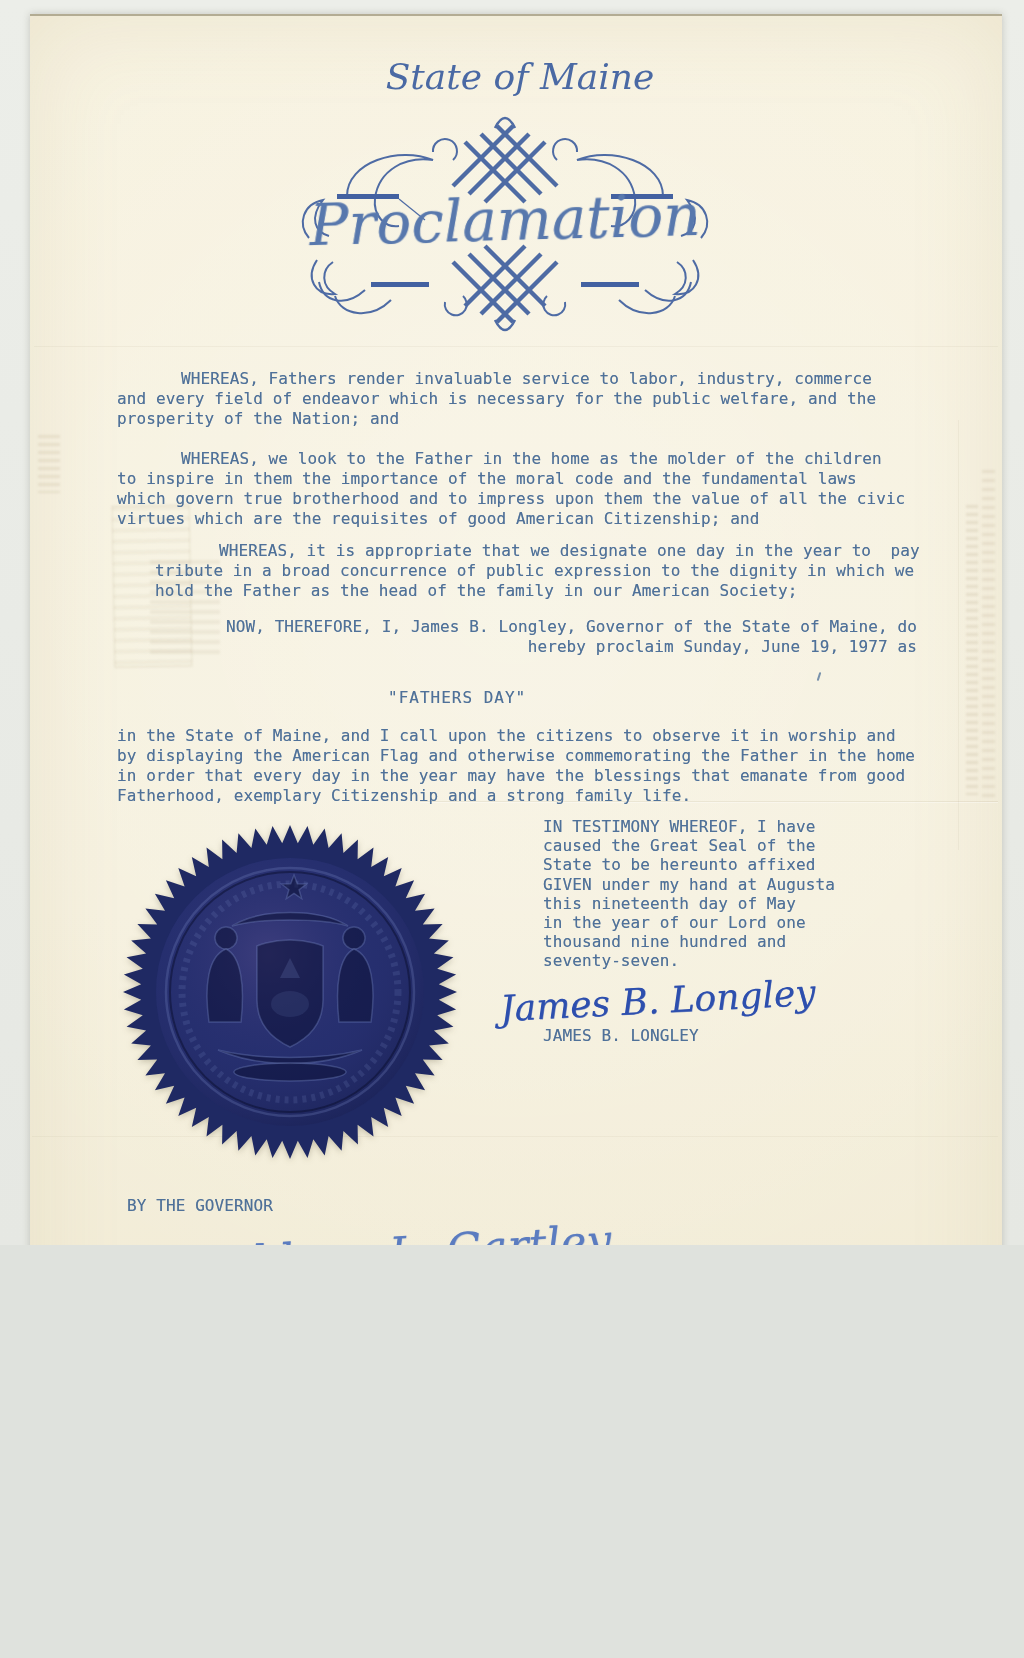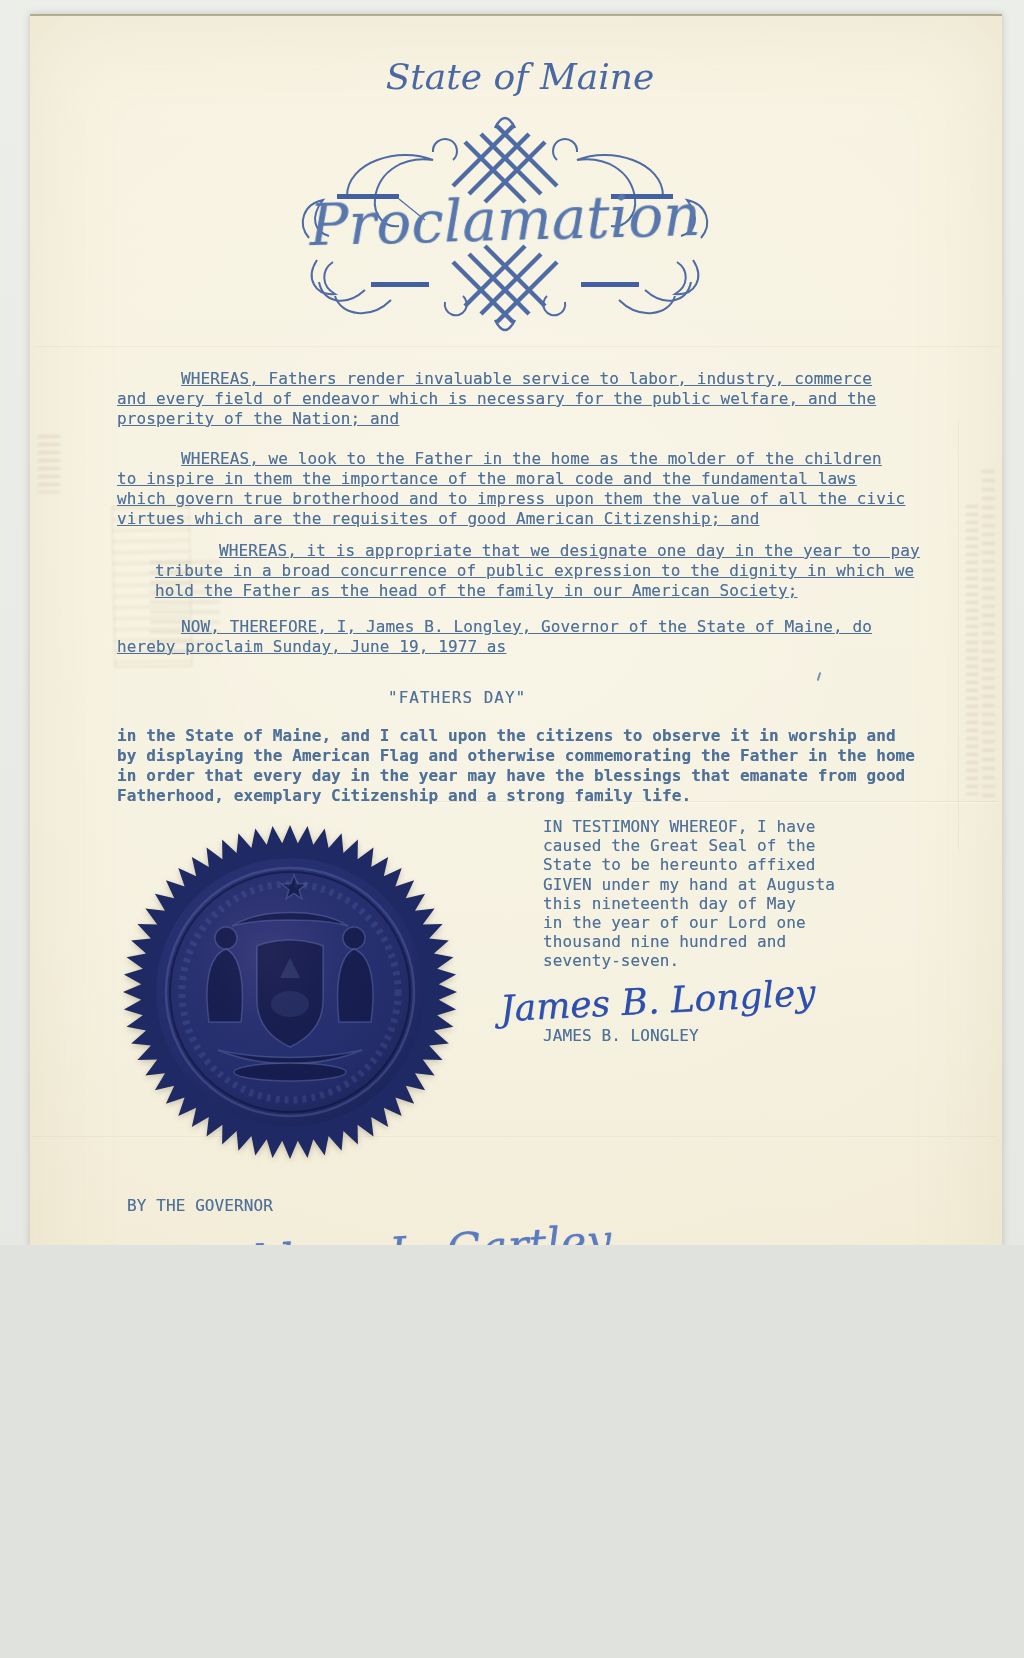--- a/index.html
+++ b/index.html
@@ -8,21 +8,21 @@
         font-family:"DejaVu Sans Mono", monospace;}
   .paper{position:absolute;left:30px;top:14px;width:972px;height:1624px;
          background:
            radial-gradient(130% 80% at 50% 35%, rgba(255,255,255,0.28), rgba(255,255,255,0) 60%),
            linear-gradient(180deg,#f7f2e0 0%,#f5f0dd 55%,#f0e9d2 100%);
          border-top:2px solid #b3ac93;
          box-shadow:0 0 7px rgba(70,70,60,0.25), inset 0 0 90px rgba(190,172,125,0.18);}
   .typed{position:absolute;color:#4f7199;font-size:16px;line-height:20px;
          white-space:pre-wrap;letter-spacing:0.1px;
          text-shadow:0 0 0.6px rgba(79,113,153,0.55);}
-  .indent{text-indent:64px;text-decoration:underline;}
+  .indent{text-indent:64px;}
   .script{position:absolute;font-family:"DejaVu Serif", serif;font-style:italic;white-space:nowrap;}
   .crease{position:absolute;pointer-events:none;}
   .ghost{position:absolute;filter:blur(1px);pointer-events:none;}
 </style>
 </head>
 <body>
 
 <div class="page">
   <div class="paper"></div>
 
@@ -103,27 +103,27 @@
   <div class="typed indent" style="left:117px;top:369px;width:800px;">WHEREAS, Fathers render invaluable service to labor, industry, commerce
 and every field of endeavor which is necessary for the public welfare, and the
 prosperity of the Nation; and</div>
   <div class="typed indent" style="left:117px;top:449px;width:800px;">WHEREAS, we look to the Father in the home as the molder of the children
 to inspire in them the importance of the moral code and the fundamental laws
 which govern true brotherhood and to impress upon them the value of all the civic
 virtues which are the requisites of good American Citizenship; and</div>
   <div class="typed indent" style="left:117px;top:541px;width:800px;margin-left:38px;">WHEREAS, it is appropriate that we designate one day in the year to  pay
 tribute in a broad concurrence of public expression to the dignity in which we
 hold the Father as the head of the family in our American Society;</div>
-  <div class="typed indent" style="left:117px;top:617px;width:800px;">NOW, THEREFORE, I, James B. Longley, Governor of the State of Maine, do
+  <div class="typed indent" style="left:117px;top:617px;width:800px;text-align:right;">NOW, THEREFORE, I, James B. Longley, Governor of the State of Maine, do
 hereby proclaim Sunday, June 19, 1977 as</div>
 
   <div class="typed" style="left:388px;top:688px;letter-spacing:1px;">"FATHERS DAY"</div>
   <div class="crease" style="left:818px;top:672px;width:2px;height:9px;background:#4f7199;opacity:0.75;transform:rotate(18deg);border-radius:2px;"></div>
 
-  <div class="typed" style="left:117px;top:726px;width:810px;font-weight:bold;">in the State of Maine, and I call upon the citizens to observe it in worship and
+  <div class="typed" style="left:117px;top:726px;width:810px;">in the State of Maine, and I call upon the citizens to observe it in worship and
 by displaying the American Flag and otherwise commemorating the Father in the home
 in order that every day in the year may have the blessings that emanate from good
 Fatherhood, exemplary Citizenship and a strong family life.</div>
 
   <div class="typed" style="left:543px;top:817px;width:340px;line-height:19.2px;">IN TESTIMONY WHEREOF, I have
 caused the Great Seal of the
 State to be hereunto affixed
 GIVEN under my hand at Augusta
 this nineteenth day of May
 in the year of our Lord one

